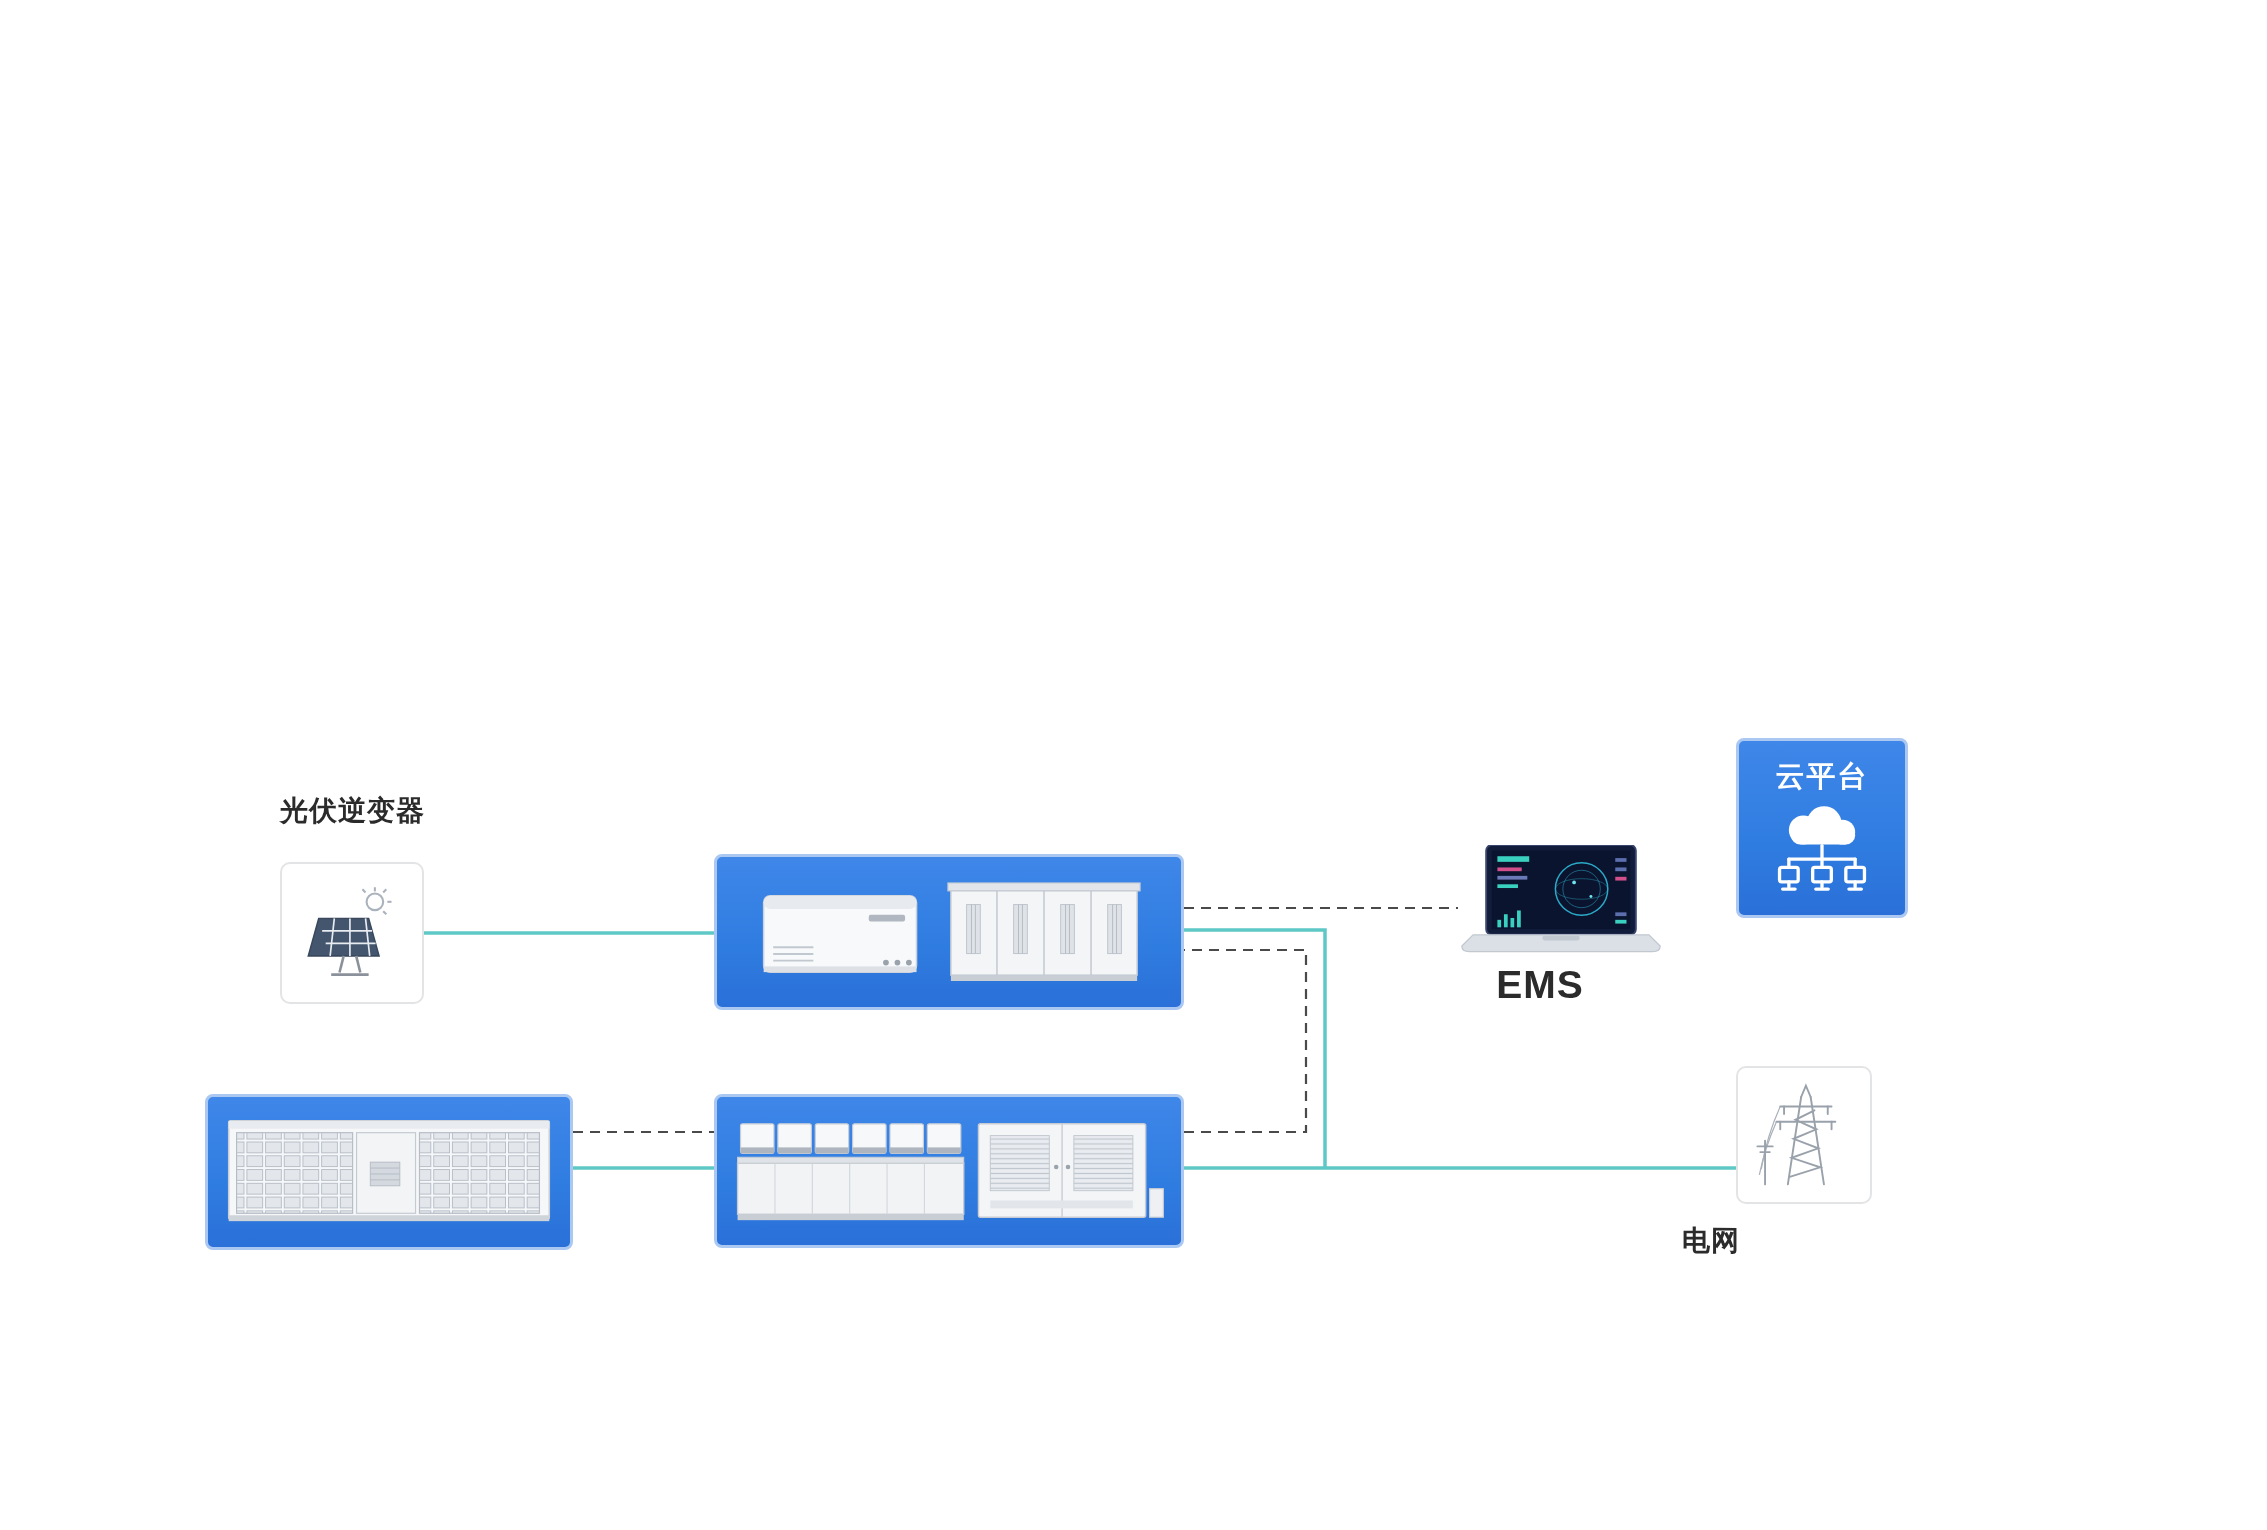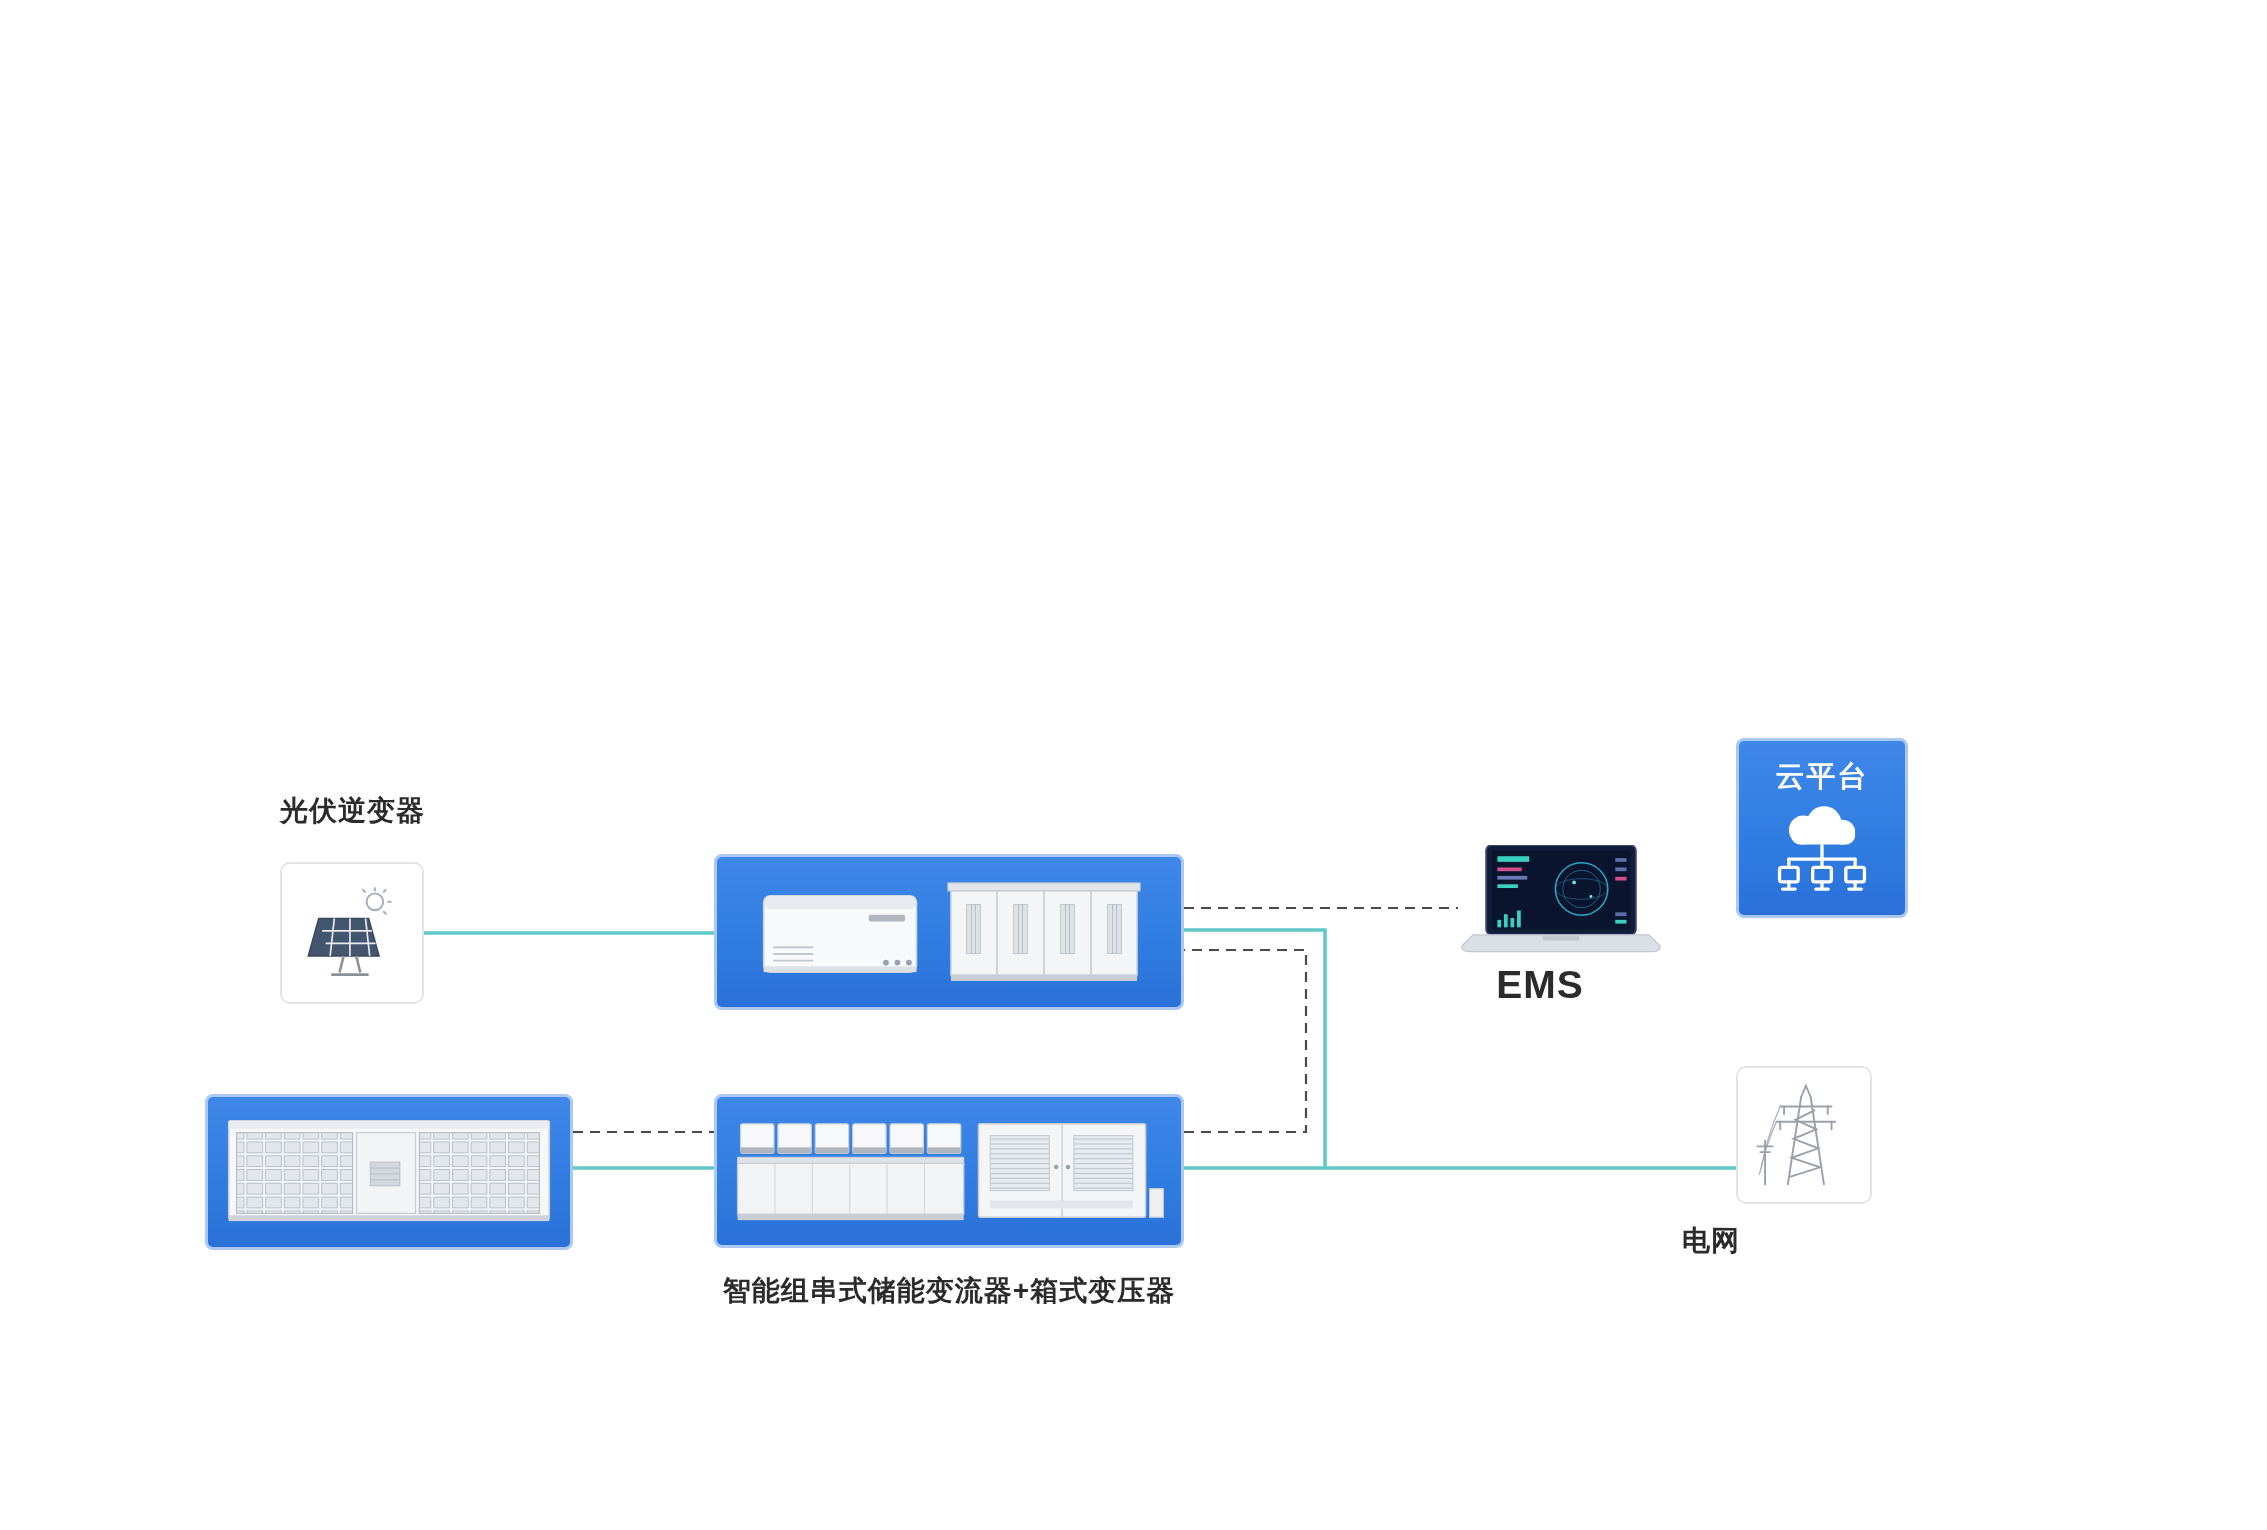--- a/index.html
+++ b/index.html
@@ -251,21 +251,20 @@
         <line x1="335" y1="12" x2="335" y2="107" stroke="#c7ccd3" stroke-width="1.4"></line>
         <rect x="262" y="24" width="60" height="56" fill="url(#grille)" stroke="#c2c8d0" stroke-width="1"></rect>
         <rect x="347" y="24" width="60" height="56" fill="url(#grille)" stroke="#c2c8d0" stroke-width="1"></rect>
         <circle cx="329" cy="56" r="2.3" fill="#9aa2ac"></circle>
         <circle cx="341" cy="56" r="2.3" fill="#9aa2ac"></circle>
         <rect x="262" y="90" width="145" height="8" fill="#e2e6ea"></rect>
         <rect x="424" y="78" width="14" height="29" fill="#eef0f3" stroke="#c7ccd3" stroke-width="1.2"></rect>
       </g>
     </svg>
   </div>
-  <div class="label" style="left:654px;top:1272px;width:590px;">智能组串式储能变流器+箱式变压器</div>
 
   <div class="node white-node" style="left:1736px;top:1066px;width:136px;height:138px;">
     <svg class="equip" width="106" height="114" viewBox="0 0 110 120">
       <g stroke="#99a1ab" stroke-width="2" fill="none" stroke-linecap="round">
         <line x1="38" y1="112" x2="52" y2="20"></line>
         <line x1="76" y1="112" x2="62" y2="20"></line>
         <path d="M52 20 L57 8 L62 20"></path>
         <polyline points="40,104 72,94 42,84 70,74 44,64 68,54 46,44 66,34"></polyline>
         <line x1="30" y1="30" x2="84" y2="30"></line>
         <line x1="34" y1="30" x2="34" y2="38"></line>

